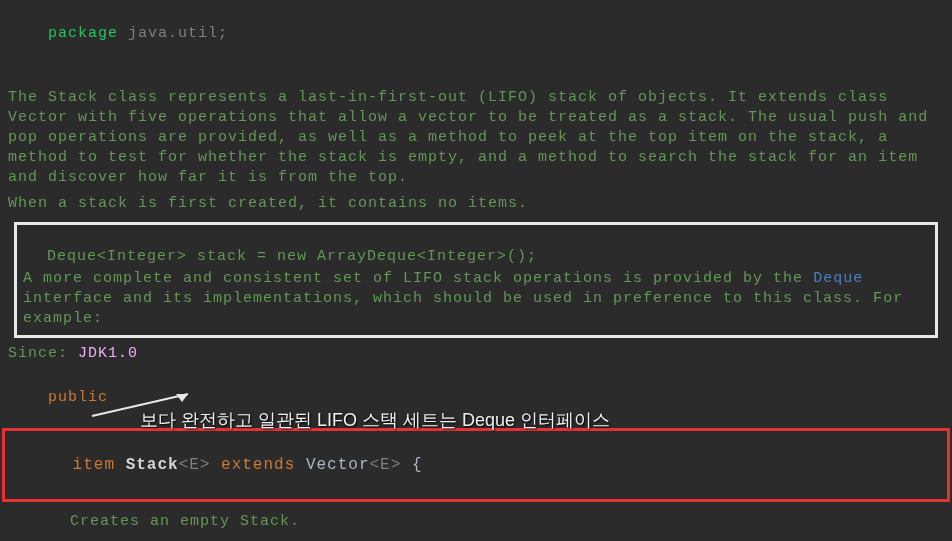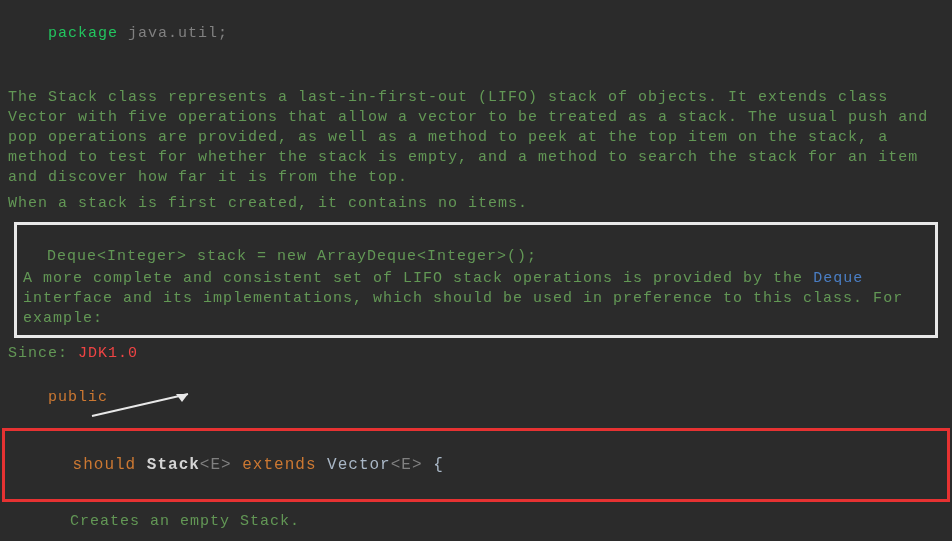--- a/index.html
+++ b/index.html
@@ -38,21 +38,21 @@
   padding: 4px 8px;
   color: #629755;
   font-style: normal;
 }
 .doc-para {
   margin: 2px 0;
   line-height: 20px;
 }
 .doc-link { color: #4a7ec4; }
 .doc-tag { color: #629755; }
-.doc-val { color: #ef4444; }
+.doc-val { color: #f0abfc; }
 .white-box {
   border: 3px solid #e8e8e8;
   margin: 2px 14px 6px 14px;
   padding: 4px 6px;
   color: #629755;
 }
 .white-box .example {
   padding-left: 24px;
   margin-top: 18px;
 }
@@ -110,29 +110,30 @@
       <span class="doc-tag">Since:</span>  <span class="doc-val">JDK1.0</span>
     </div>
   </div>
 
   <div class="line">
     <span class="kw-public">public</span>
   </div>
 
   <div class="red-box">
     <div class="line class-decl" style="padding:0">
-      <span class="kw-class">should</span> <span class="bold-class">Stack</span><span class="generic">&lt;E&gt;</span> <span class="kw-extends">extends</span> <span class="class-name">Vector</span><span class="generic">&lt;E&gt;</span> <span class="brace">{</span>
+      <span class="kw-class">item</span> <span class="bold-class">Stack</span><span class="generic">&lt;E&gt;</span> <span class="kw-extends">extends</span> <span class="class-name">Vector</span><span class="generic">&lt;E&gt;</span> <span class="brace">{</span>
     </div>
   </div>
 
   <div class="doc-block" style="padding-left:70px;padding-top:6px">
     <div class="doc-para">Creates an empty Stack.</div>
   </div>
 
 </div>
 
 <svg class="arrow" width="110" height="30">
   <line x1="108" y1="2" x2="12" y2="24" stroke="#e8e8e8" stroke-width="2"></line>
   <polygon points="108,2 96,2 102,10" fill="#e8e8e8"></polygon>
 </svg>
 
 <div class="overlay-text">
+  <div>보다 완전하고 일관된 LIFO 스택 세트는 Deque 인터페이스</div>
 </div>
 
 </body></html>

